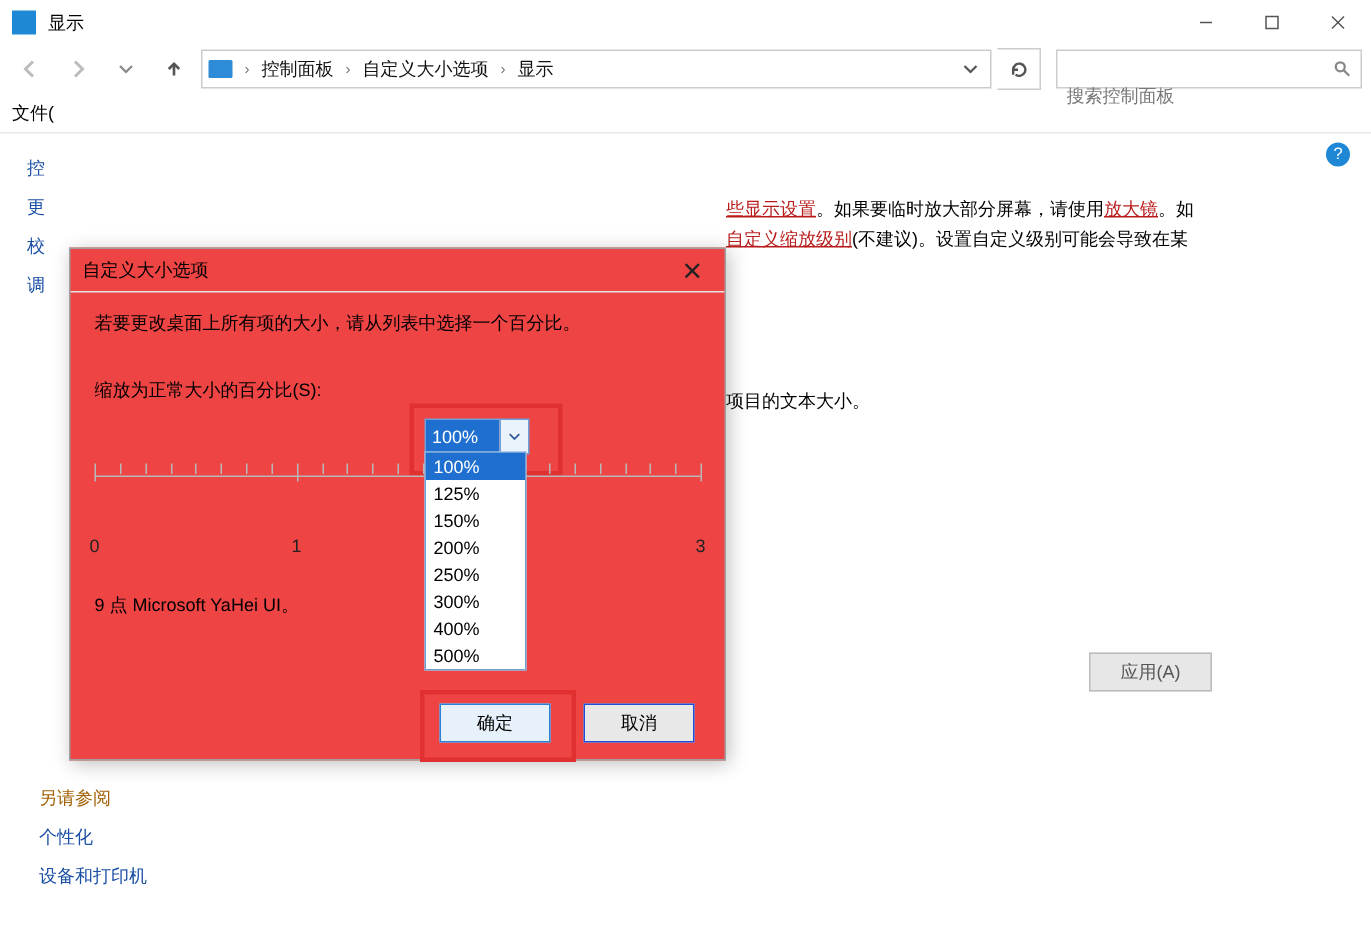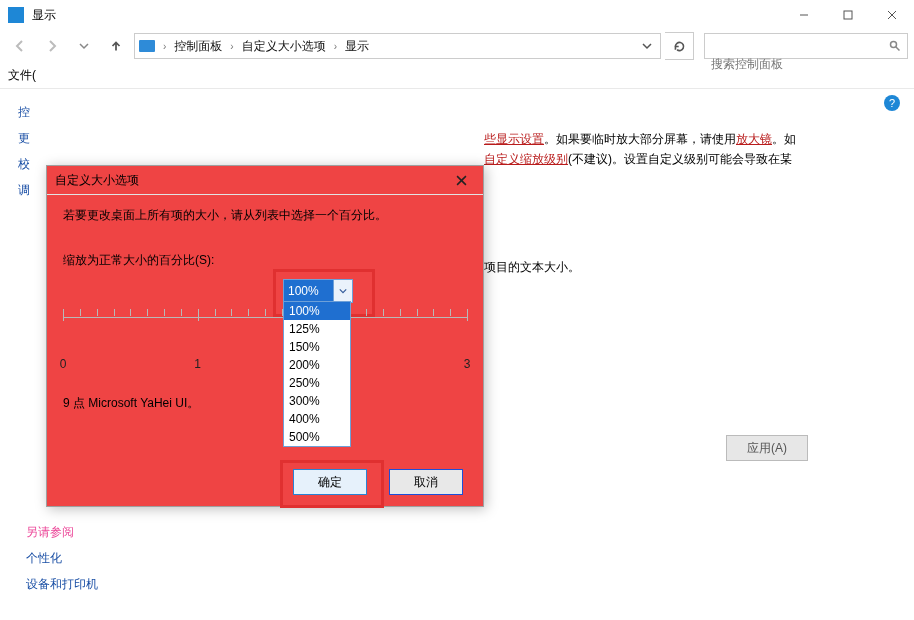--- a/index.html
+++ b/index.html
@@ -164,21 +164,21 @@
     display: flex; align-items: center; justify-content: center;
   }
   
   .bottom-links {
     position: absolute;
     left: 26px;
     bottom: 26px;
     font-size: 12px;
     line-height: 26px;
   }
-  .bottom-links .hdr { color: #ec4899; }
+  .bottom-links .hdr { color: #a16207; }
   .bottom-links .lnk { color: #1a4fa5; }
   
   .dialog {
     position: absolute;
     left: 46px;
     top: 76px;
     width: 436px;
     height: 340px;
     background: #ef4444;
     border: 1px solid #9f9f9f;

